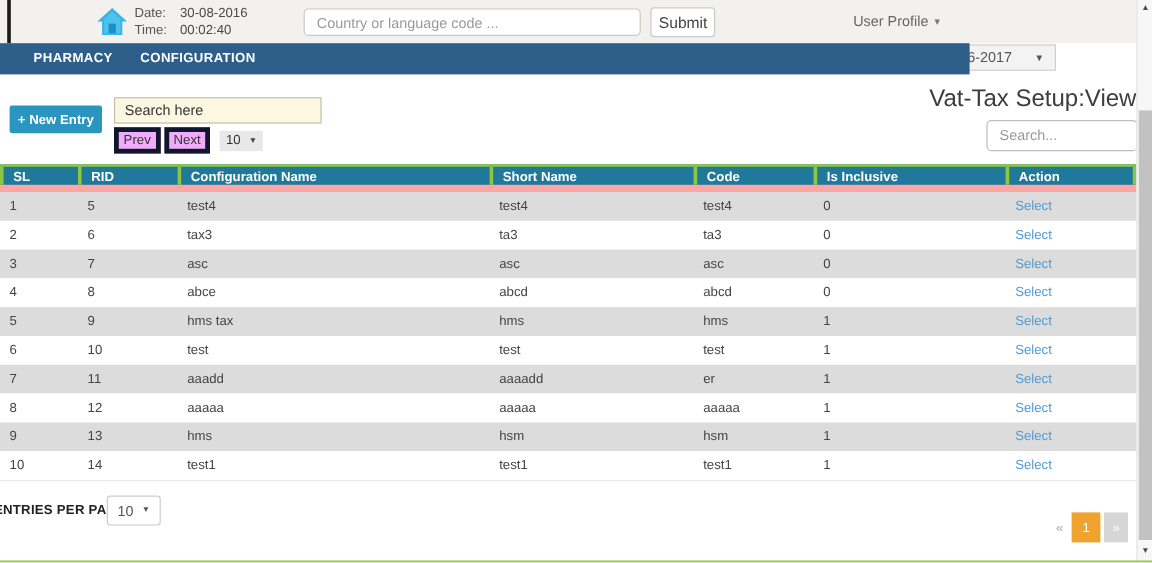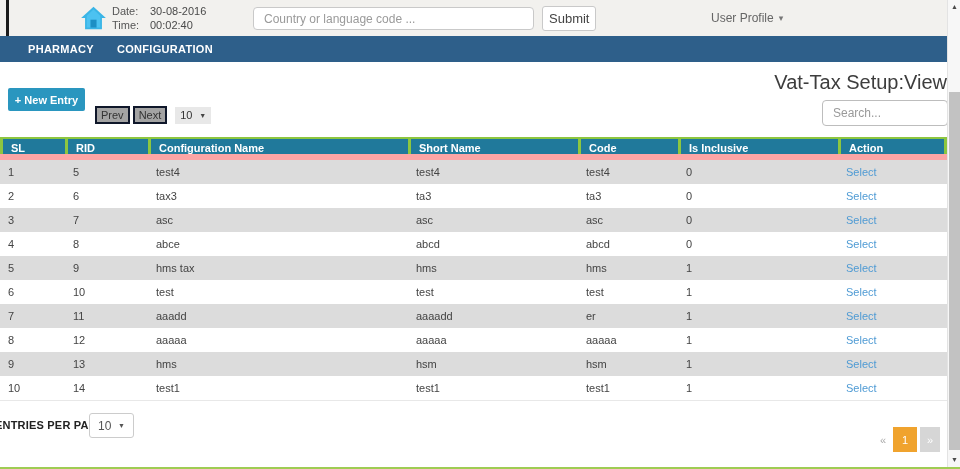--- a/index.html
+++ b/index.html
@@ -27,37 +27,37 @@
   .user-profile { position:absolute; left:711px; top:11px; font-size:12px; color:#666;
                   cursor:pointer; display:flex; align-items:center; gap:5px; }
   .user-profile .caret { font-size:9px; color:#777; }
   .year-select { position:absolute; left:776px; top:8px; width:104px; height:22px;
                  background:#f3f3f3; border:1px solid #cfcfcf; display:flex;
                  align-items:center; justify-content:space-between; padding:0 9px;
                  font-size:12px; color:#555; cursor:pointer;margin-top:29px; }
   .year-select .caret { font-size:8px; color:#555; }
 
   
-  .navbar { position:absolute; left:0; top:36px; width:947px; height:26px; background:#2e5f8a;
+  .navbar { position:absolute; left:0; top:36px; width:808px; height:26px; background:#2e5f8a;
             display:flex; align-items:center; padding-left:28px; gap:23px; }
   .nav-item { color:#fff; font-size:11px; font-weight:bold; letter-spacing:.3px; cursor:pointer; }
 
   
   .new-entry-btn { position:absolute; left:8px; top:88px; width:77px; height:23px;
                    background:#2a96bf; color:#fff; border:none; border-radius:2px;
                    font-size:11px; font-weight:bold; cursor:pointer;
                    font-family:Liberation Sans, sans-serif; }
   .search-here { position:absolute; left:95px; top:81px; width:173px; height:22px;
                  background:#fcf7e0; border:1px solid #c6c0ab; padding:0 8px;
                  font-size:12px; color:#333; outline:none;
                  font-family:"Liberation Sans", sans-serif; }
   .page-title { position:absolute; left:0; top:71px; width:947px; text-align:right;
                 font-size:20px; color:#3d3d3d; font-weight:400; }
   .pager-mini { position:absolute; left:95px; top:106px; display:flex; align-items:center; gap:3px; }
-  .mini-btn { background:#a3a3a3; border:2px solid #0f172a; font-size:11px; color:#333;
+  .mini-btn { background:#f0abfc; border:4px solid #0f172a; font-size:11px; color:#333;
               padding:1px 4px; cursor:pointer; font-family:"Liberation Sans", sans-serif; }
   .mini-select { margin-left:5px; width:36px; height:17px; background:#e8e8e8;
                  display:flex; align-items:center; justify-content:space-between;
                  padding:0 5px; font-size:11px; color:#333; cursor:pointer; }
   .mini-select .caret { font-size:7px; color:#444; }
   .table-search { position:absolute; left:822px; top:100px; width:126px; height:26px;
                   border:1px solid #bdbdbd; border-radius:4px; padding:0 10px;
                   font-size:12px; color:#333; outline:none;
                   font-family:"Liberation Sans", sans-serif; }
   .table-search::placeholder { color:#9a9a9a; }
@@ -138,20 +138,21 @@
       <span class="caret">▼</span>
     </div>
   </div>
 
   <div class="navbar">
     <div class="nav-item">PHARMACY</div>
     <div class="nav-item">CONFIGURATION</div>
   </div>
 
   <button class="new-entry-btn">+ New Entry</button>
+  <input class="search-here" type="text" value="Search here" style="">
   <div class="page-title">Vat-Tax Setup:View</div>
   <div class="pager-mini">
     <button class="mini-btn">Prev</button>
     <button class="mini-btn">Next</button>
     <div class="mini-select">
       <span>10</span>
       <span class="caret">▼</span>
     </div>
   </div>
   <input class="table-search" type="text" placeholder="Search..." style="">

